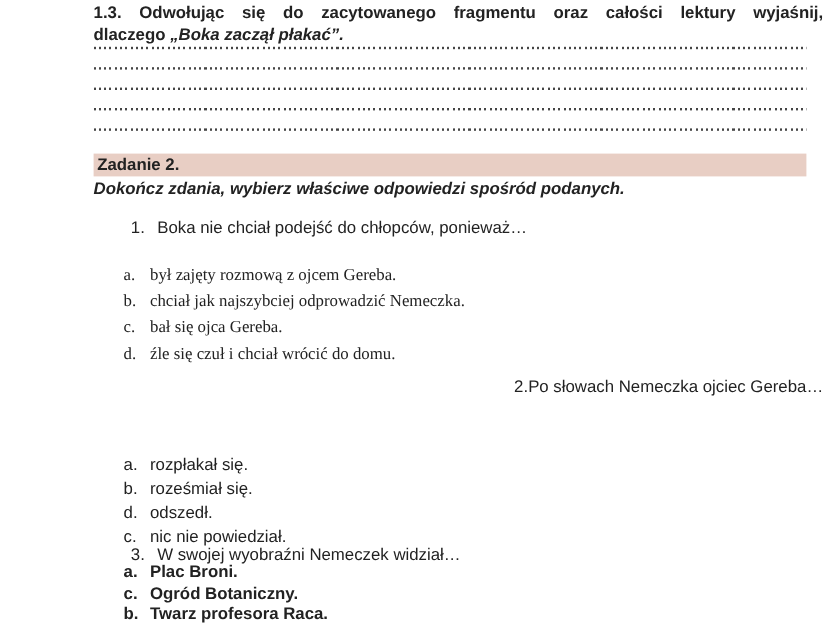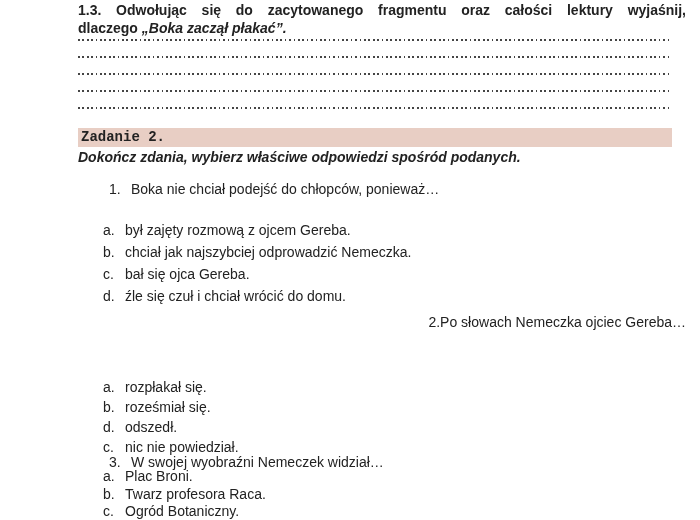--- a/index.html
+++ b/index.html
@@ -43,45 +43,44 @@
   
   .task2-bar {
     top: 128px;
     width: 594px;
     height: 19px;
     background: var(--task_header_bg, #e8cec4);
     font-weight: bold;
     line-height: 19px;
     padding-left: 3px;
     box-sizing: border-box;
-    font-family: Liberation Mono, monospace;
   }
   .task2-instruction {
     top: 149px;
     width: 608px;
     font-weight: bold;
     line-height: 17px;
     font-style: italic;
   }
 
   
   .question { width: 608px; padding-left: 31px; box-sizing: border-box; line-height: 16px; }
   .q-num { display: inline-block; width: 22px; }
   .q1 { top: 181px; }
   .q2 { top: 314px; text-align: right; }
   .q3 { top: 454px; }
 
   .options { width: 608px; padding-left: 56px; box-sizing: border-box; list-style: none; margin: 0; }
   .options li { line-height: 22px; }
   .opt-letter { display: inline-block; width: 22px; }
-  .opts1 { top: 219px; }
+  .opts1 { top: 219px; font-family: Liberation Serif, serif; }
   .opts2 { top: 352px; margin-top: 25px; }
   .opts2 li { line-height: 20px; }
   .opts3 { top: 468px; }
-  .opts3 li { line-height: 17.6px; }
+  .opts3 li { line-height: 17.6px; font-weight: bold; }
 </style>
 </head>
 <body>
 
 <div class="page">
 
   <div class="abs q13">
     <div class="line1">1.3. Odwołując się do zacytowanego fragmentu oraz całości lektury wyjaśnij,</div>
     <div class="line2"><span>dlaczego </span><span class="quote">„Boka zaczął płakać”.</span></div>
   </div>
@@ -117,17 +116,17 @@
     <li><span class="opt-letter">b.</span><span>roześmiał się.</span></li>
     <li><span class="opt-letter">d.</span><span>odszedł.</span></li>
     <li><span class="opt-letter">c.</span><span>nic nie powiedział.</span></li>
   </ul>
 
   <div class="abs question q3">
     <span class="q-num">3.</span><span>W swojej wyobraźni Nemeczek widział…</span>
   </div>
   <ul class="abs options opts3">
     <li><span class="opt-letter">a.</span><span>Plac Broni.</span></li>
+    <li><span class="opt-letter">c.</span><span>Ogród Botaniczny.</span></li>
     <li><span class="opt-letter">b.</span><span>Twarz profesora Raca.</span></li>
-    <li><span class="opt-letter">c.</span><span>Ogród Botaniczny.</span></li>
   </ul>
 
 </div>
 
 </body></html>

